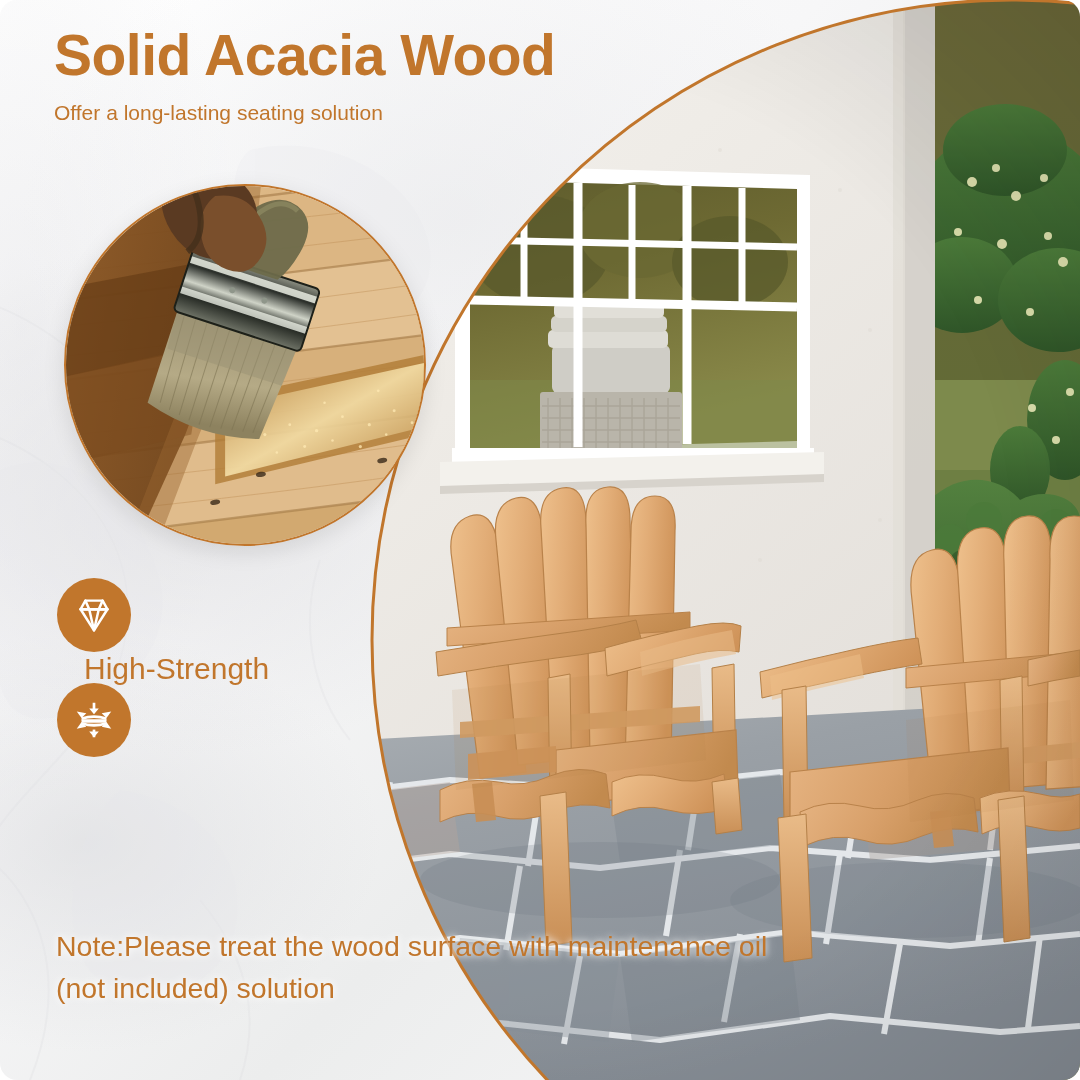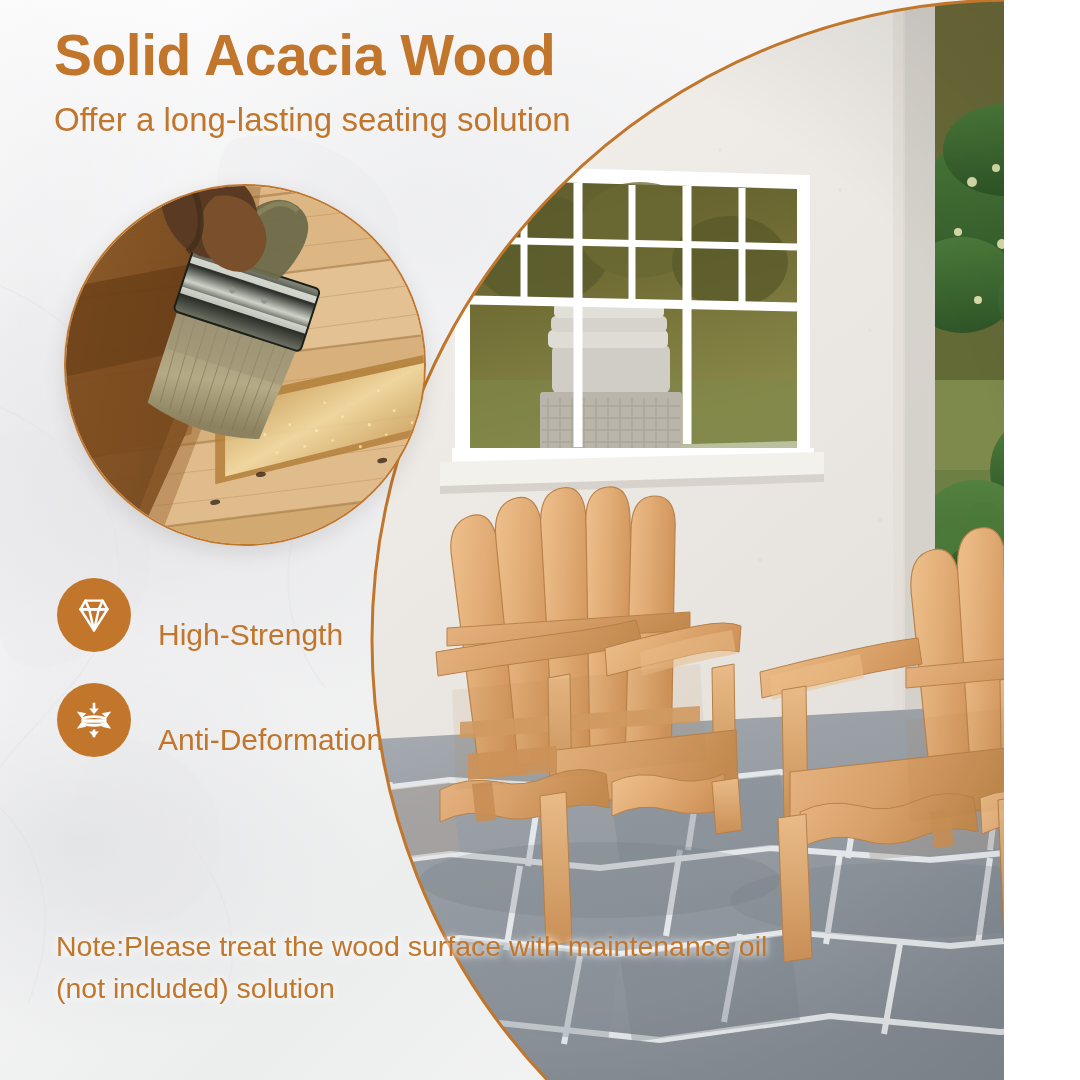--- a/index.html
+++ b/index.html
@@ -1,47 +1,47 @@
 <!DOCTYPE html>
 <html><head>
 <meta charset="utf-8">
 <style>
   html,body{margin:0;padding:0;}
   body{
     width:1080px;height:1080px;overflow:hidden;
     font-family:"Liberation Sans", sans-serif;
     background:#ffffff;
   }
-  #stage{position:relative;width:1004px;height:1080px;overflow:hidden;background:#fdfdfd;}
+  #stage{position:relative;width:1080px;height:1080px;overflow:hidden;background:#fdfdfd;border-radius:17px;}
 
   
   .bg-base{position:absolute;inset:0;
     background:
       radial-gradient(ellipse 520px 380px at 18% 46%, rgba(215,215,218,.55) 0%, rgba(255,255,255,0) 68%),
       radial-gradient(ellipse 420px 300px at 8% 78%, rgba(208,209,212,.45) 0%, rgba(255,255,255,0) 70%),
       radial-gradient(ellipse 600px 420px at 42% 20%, rgba(222,223,226,.40) 0%, rgba(255,255,255,0) 72%),
       radial-gradient(ellipse 300px 640px at 2% 30%, rgba(228,228,231,.5) 0%, rgba(255,255,255,0) 75%),
       linear-gradient(135deg,#ffffff 0%,#f7f7f8 38%,#eceded 62%,#f9f9fa 100%);
   }
   .bg-veins{position:absolute;inset:0;opacity:.5;}
 
   
   .title{
     position:absolute;left:54px;top:26px;
     font-size:57px;font-weight:bold;letter-spacing:-.5px;
     color:#c1762c;white-space:nowrap;line-height:1.05;
   }
   .subtitle{
     position:absolute;left:54px;top:100px;
-    font-size:33px;color:#c1762c;white-space:nowrap;line-height:1.2;
+    font-size:21px;color:#c1762c;white-space:nowrap;line-height:1.2;
   }
 
   
   .features{position:absolute;left:57px;top:578px;}
-  .feature{display:flex;align-items:flex-end;height:74px;margin-bottom:31px;}
+  .feature{display:flex;align-items:flex-start;height:74px;margin-bottom:31px;flex-direction:column;}
   .feat-icon{
     width:74px;height:74px;border-radius:50%;
     background:#c1762c;flex:0 0 auto;
     display:flex;align-items:center;justify-content:center;
   }
   .feat-label{
     margin-left:27px;font-size:30px;color:#c1762c;white-space:nowrap;
   }
 
   
@@ -565,21 +565,20 @@
 
           <path d="M6,15 L16,17 L11,22 Z"></path>
 
           <path d="M42,15 L32,17 L37,22 Z"></path>
 
           <path d="M6,33 L16,31 L11,26 Z"></path>
 
           <path d="M42,33 L32,31 L37,26 Z"></path>
         </svg>
       </div>
-      <div class="feat-label">Anti-Deformation</div>
     </div>
 
 
   </div>
 
   <div class="notes">
     <div class="note-line">Note:Please treat the wood surface with maintenance oil</div>
     <div class="note-line">(not included) solution</div>
   </div>
 

